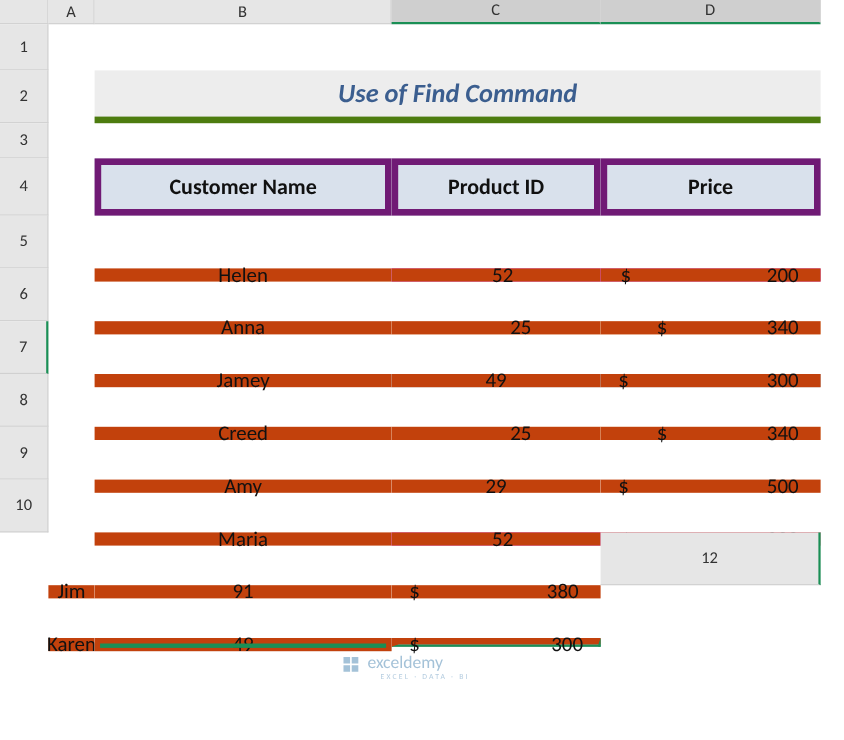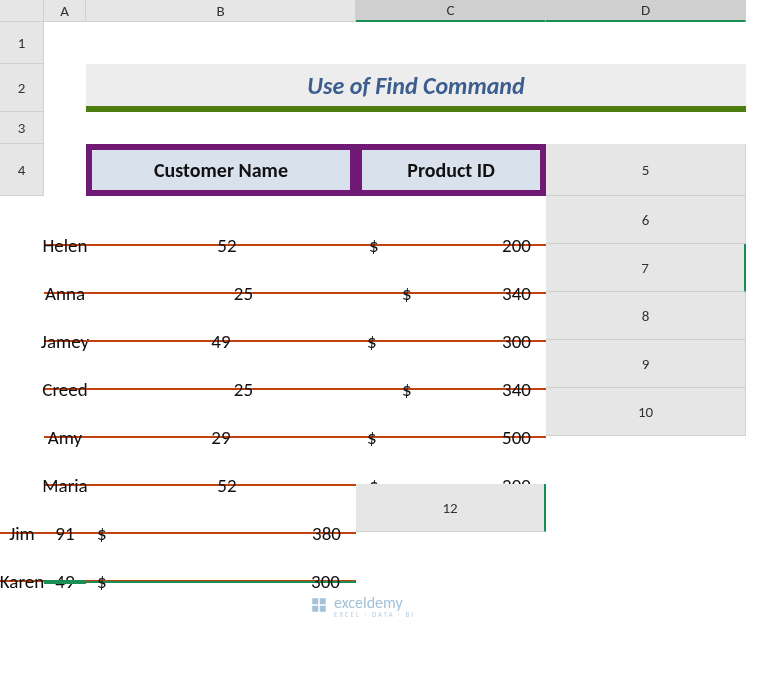--- a/index.html
+++ b/index.html
@@ -7,33 +7,33 @@
 .grid { display: grid; grid-template-columns: 44px 42px 270px 190px 200px; grid-template-rows: 22px 42px 48px 32px 52px repeat(8, 48px); }
 .colhdr, .rowhdr { background: #e6e6e6; border-right: 1px solid #d0d0d0; border-bottom: 1px solid #d0d0d0; display: flex; align-items: center; justify-content: center; font-size: 15px; color: #333; }
 .colhdr { border-top: none; }
 .rowhdr { border-left: none; }
 .colhdr.selected { background: #cfcfcf; border-bottom: 2px solid #1a8f55; }
 .rowhdr.seltouch { border-right: 2px solid #1a8f55; }
 .corner { background: #e6e6e6; border-right: 1px solid #d0d0d0; border-bottom: 1px solid #d0d0d0; }
 .cell { border: 0; }
 .title-cell { grid-column: 3 / 6; grid-row: 3; background: #ededed; border-bottom: 6px solid #4d7c0f; display: flex; align-items: center; justify-content: center; font-size: 24px; font-weight: bold; color: #3b5e8f; font-style: italic; }
 .thead { background: #d9e1ec; border: 6px solid #701a75; display: flex; align-items: center; justify-content: center; font-size: 20px; font-weight: bold; color: #111; }
-.tcell { border: 1px solid #c2410c; display: flex; align-items: center; justify-content: center; font-size: 19px; color: #111; background: #fff; margin-top: 48px; }
+.tcell { border: 6px solid #c2410c; display: flex; align-items: center; justify-content: center; font-size: 19px; color: #111; background: #fff; margin-top: 48px; }
 .price { padding: 0 14px 0 10px; justify-content: space-between; }
 .price .dollar { }
 .price .amt { }
 .green { background: #d946ef; padding-left: 12px; }
 .orange { background: #fbe9ca; padding-left: 45px; }
 .gray { background: #acb6c1; }
 .selC12 { position: relative; background: #eaf0f4; }
 .selC12::after { content: ""; position: absolute; inset: -1px; border: 2px solid #1a8f55; pointer-events: none; }
 .selD12 { border-bottom: 2px solid #1a8f55; border-right: 2px solid #1a8f55; }
 .watermark { position: absolute; left: 310px; top: 595px; color: #a4c2d8; font-size: 16px; pointer-events: none; display: flex; align-items: center; gap: 6px; }
 .watermark .wmtxt { display: flex; flex-direction: column; line-height: 1; }
-.watermark .wmtxt .sub { font-size: 7px; letter-spacing: 2px; color: #b5cde0; }
+.watermark .wmtxt .sub { font-size: 7px; letter-spacing: 2px; color: #b5cde0; margin-left: 12px; }
 .watermark svg { width: 18px; height: 18px; }
 </style>
 </head>
 <body>
 
 <div class="grid">
 
   <div class="corner"></div>
   <div class="colhdr">A</div>
   <div class="colhdr">B</div>
@@ -53,20 +53,21 @@
   <div class="rowhdr">3</div>
   <div class="cell"></div>
   <div class="cell"></div>
   <div class="cell"></div>
   <div class="cell"></div>
 
   <div class="rowhdr">4</div>
   <div class="cell"></div>
   <div class="thead">Customer Name</div>
   <div class="thead">Product ID</div>
+  <div class="thead">Price</div>
 
   <div class="rowhdr">5</div>
   <div class="cell"></div>
   <div class="tcell">Helen</div>
   <div class="tcell green">52</div>
   <div class="tcell price green">
       <span class="dollar">$</span>
       <span class="amt">200</span>
     </div>
 

